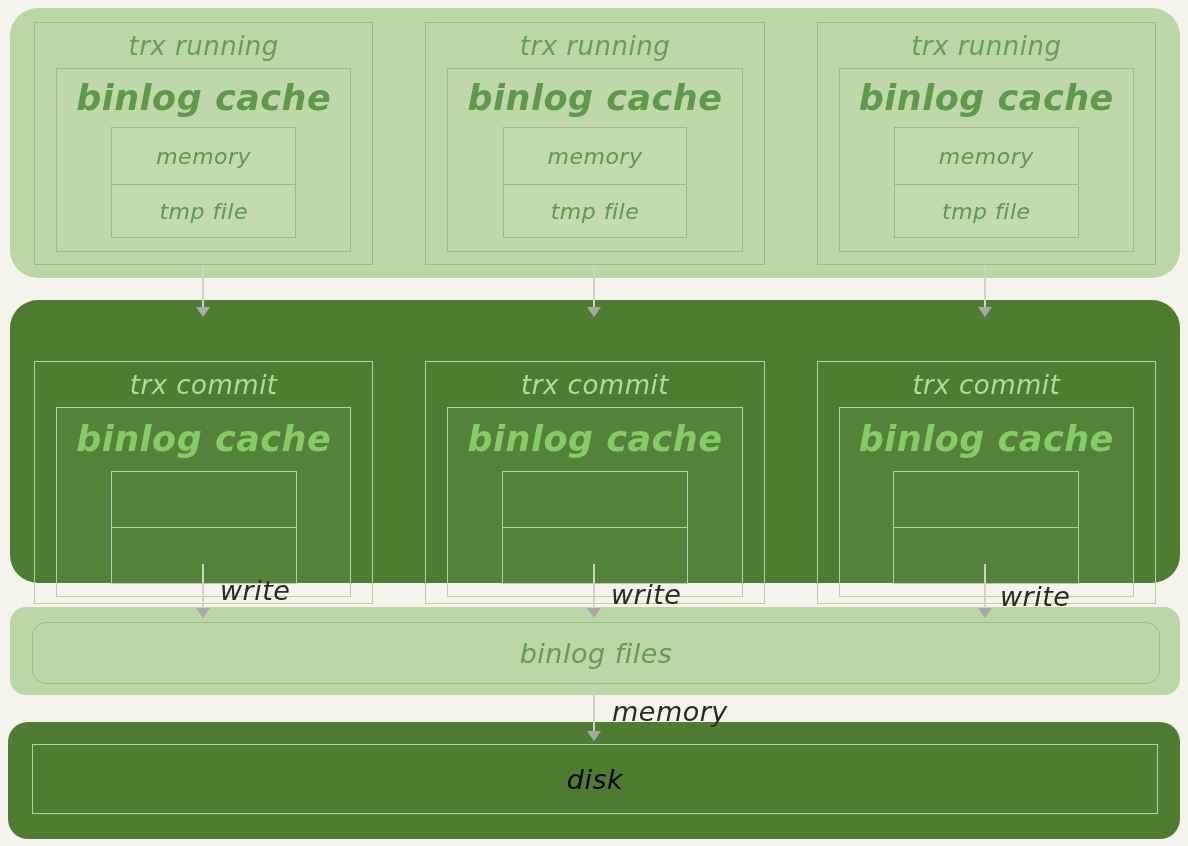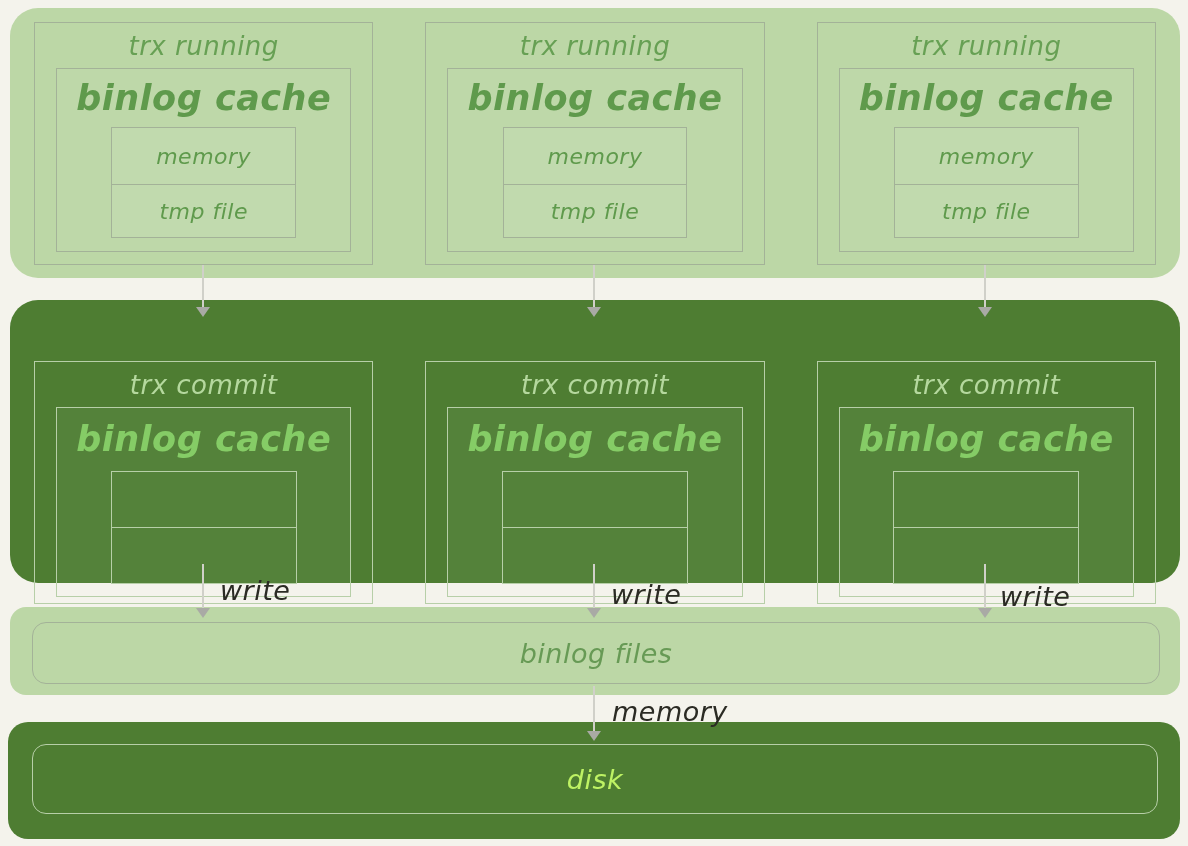--- a/index.html
+++ b/index.html
@@ -37,21 +37,21 @@
   .memcell{height:56px;display:flex;align-items:center;justify-content:center;font-size:22px;color:#5f9a4c;}
   .memcell.first{border-bottom:1px solid #a3b298;}
   .memcell.second{height:52px;}
 
   .emptycells{width:186px;margin:4px auto 12px;border:1px solid #b7cfa8;box-sizing:border-box;}
   .emptycell{height:55px;}
   .emptycell.first{border-bottom:1px solid #b7cfa8;}
 
   .widebox{position:absolute;border:1px solid #a3b298;display:flex;align-items:center;justify-content:center;font-size:27px;}
   #binlog-files-box{left:22px;right:20px;top:15px;bottom:11px;color:#679a55;border-radius:14px;}
-  #disk-box{left:24px;right:22px;top:22px;height:68px;border-color:#b7cfa8;color:#bef264;border-radius:14px;}
+  #disk-box{left:24px;right:22px;top:22px;height:68px;border-color:#b7cfa8;color:#000000;}
 
   .vline{position:absolute;width:2px;background:#d0d0c9;z-index:5;}
   .ah{position:absolute;width:0;height:0;border-left:7px solid transparent;border-right:7px solid transparent;border-top:10px solid #a9aaa5;z-index:6;}
   .flow-label{position:absolute;font-size:27px;color:#2b2b24;z-index:6;}
 </style>
 </head>
 <body>
 
 <div class="stage">
 

